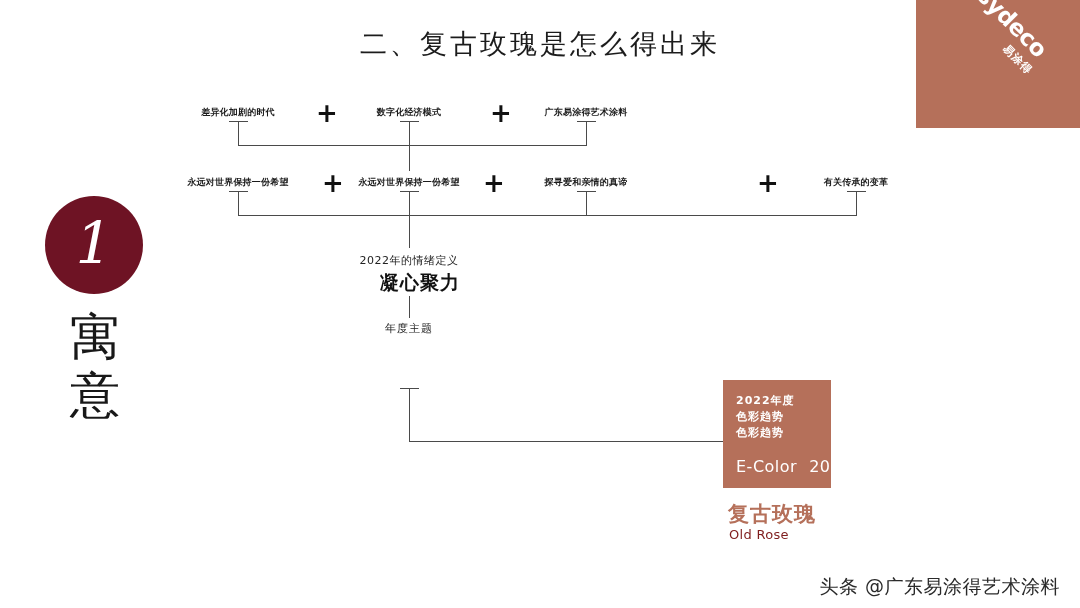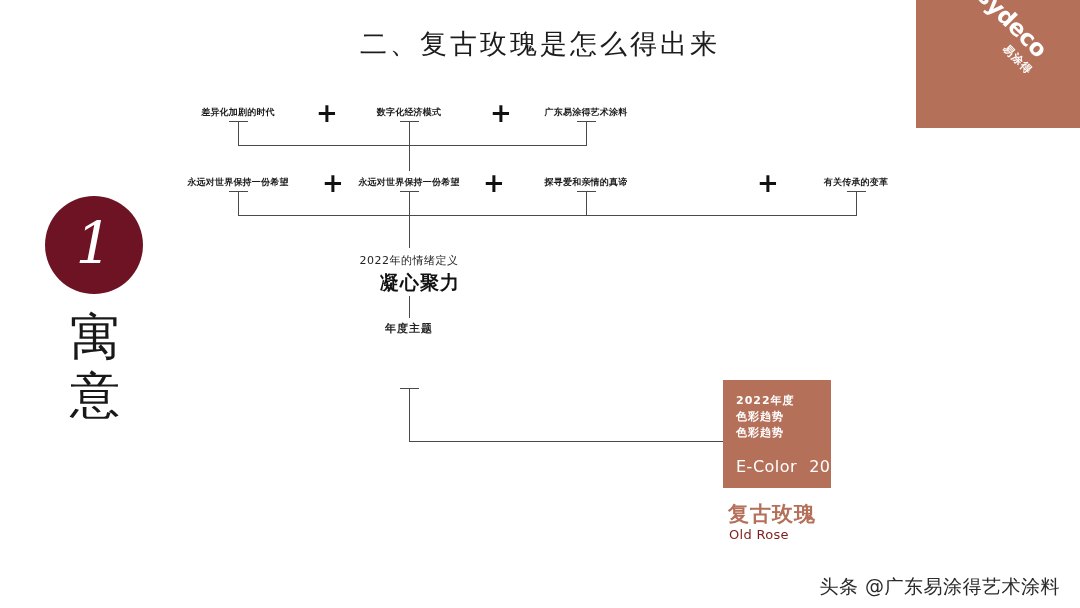--- a/index.html
+++ b/index.html
@@ -173,21 +173,20 @@
     margin-left: 11px;
   }
   .theme-cap {
     position: absolute;
     font-size: 11px;
     color: #222222;
     white-space: nowrap;
     transform: translateX(-50%);
     letter-spacing: 1px;
     font-family: "DejaVu Sans", sans-serif;
-    font-weight: bold;
   }
   .theme-big {
     position: absolute;
     font-size: 33px;
     font-weight: 700;
     color: #111111;
     white-space: nowrap;
     transform: translateX(-50%);
     letter-spacing: 2px;
     font-family: "DejaVu Sans", sans-serif;

